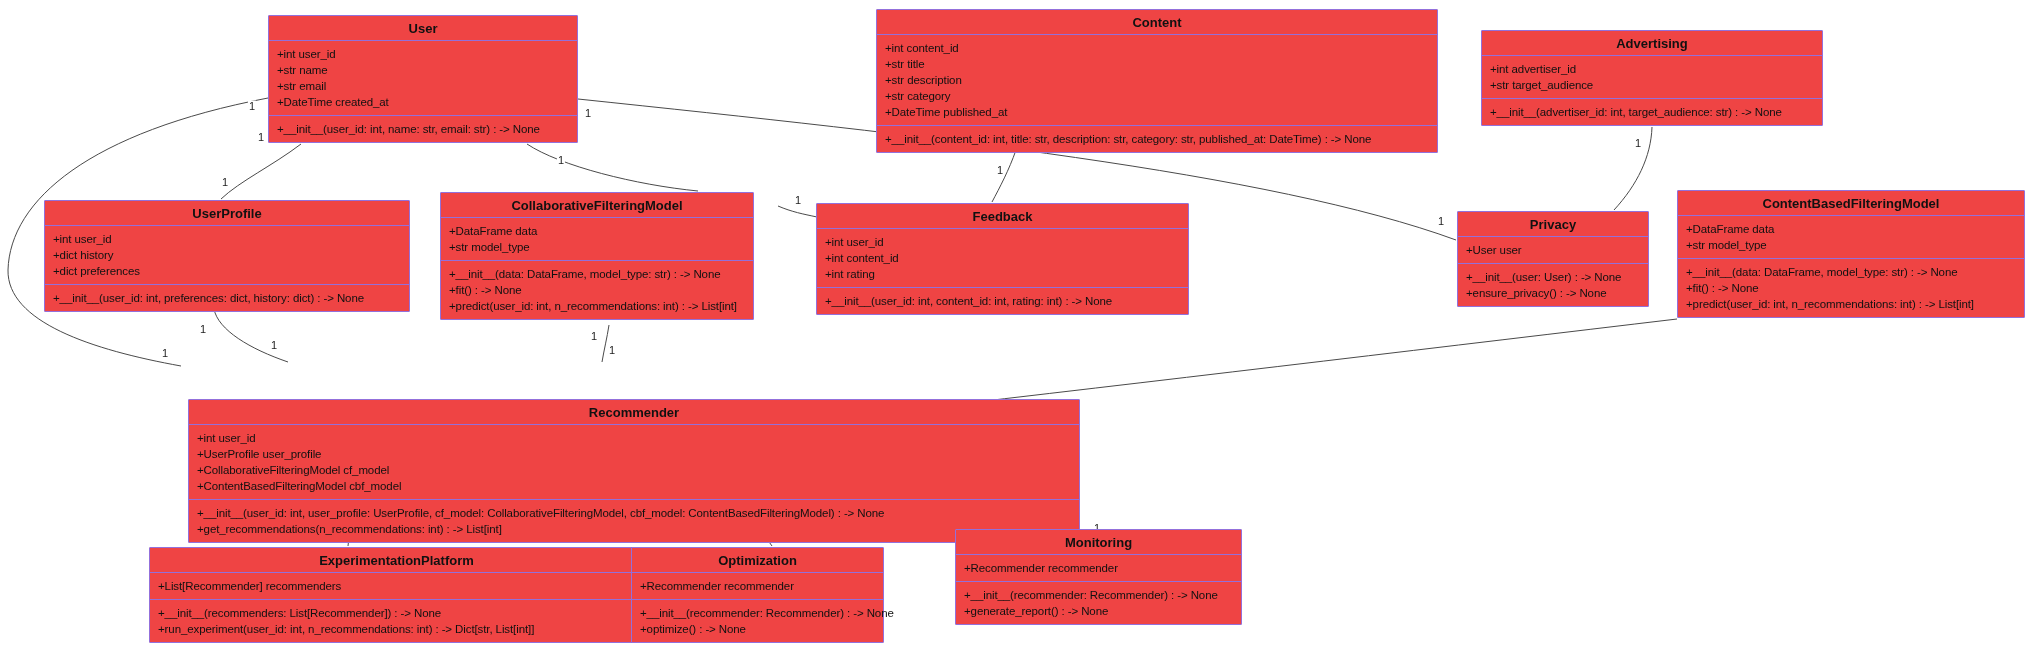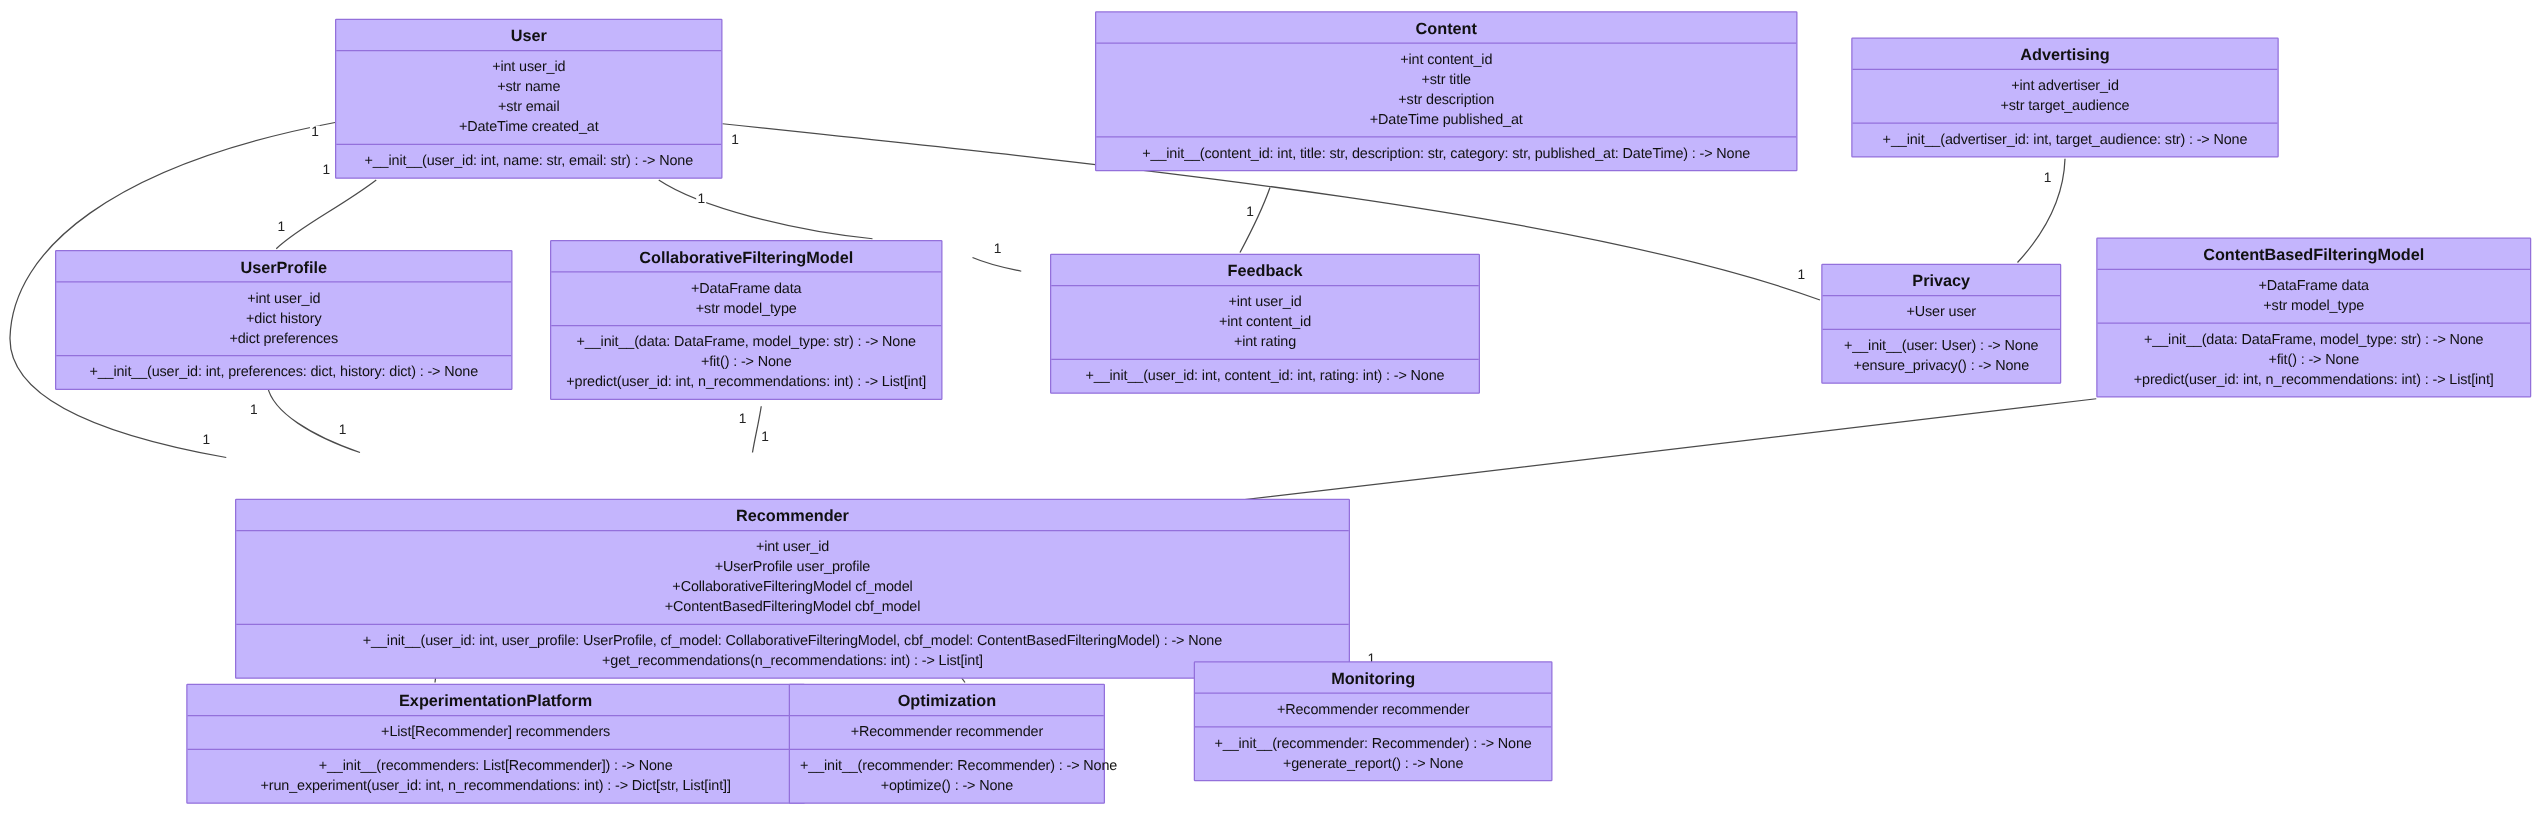--- a/index.html
+++ b/index.html
@@ -4,33 +4,33 @@
 <style>
   html,body{margin:0;padding:0;}
   body{
     width:2032px;height:650px;overflow:hidden;background:#ffffff;
     font-family:"Liberation Sans",sans-serif;position:relative;
   }
   #canvas{position:absolute;left:0;top:0;width:2032px;height:650px;}
   #edges{position:absolute;left:0;top:0;width:2032px;height:650px;}
   #edges path{fill:none;stroke:#4a4a4a;stroke-width:1px;}
   .uml-class{
-    position:absolute;background:#c4b5fd;border:1px solid #9370DB;
+    position:absolute;background:#ef4444;border:1px solid #9370DB;
     box-sizing:border-box;color:#111111;border-radius:1px;
   }
   .uml-title{
     font-weight:bold;text-align:center;font-size:13px;
     padding:5px 4px 4px 4px;border-bottom:1px solid #9370DB;white-space:nowrap;
   }
   .uml-section{
     padding:5px 8px;font-size:11.5px;line-height:16px;
     letter-spacing:-0.1px;white-space:nowrap;
   }
   .uml-methods{border-top:1px solid #9370DB;}
-  .uml-row{white-space:nowrap;text-align:center;}
+  .uml-row{white-space:nowrap;}
   .mult{
     position:absolute;font-size:11px;line-height:1;color:#222222;
     background:#ffffff;padding:0 1px;transform:translate(-50%,-50%);
   }
 </style>
 </head>
 <body>
 
 <div id="canvas">
   <svg id="edges" viewBox="0 0 2032 650" xmlns="http://www.w3.org/2000/svg">
@@ -80,20 +80,21 @@
       <div class="uml-section uml-methods">
         <div class="uml-row">+__init__(user_id: int, name: str, email: str) : -&gt; None</div>
       </div>
     </div>
     <div class="uml-class" style="left: 876px; top: 9px; width: 562px;">
       <div class="uml-title">Content</div>
       <div class="uml-section uml-attrs">
         <div class="uml-row">+int content_id</div>
         <div class="uml-row">+str title</div>
         <div class="uml-row">+str description</div>
+        <div class="uml-row">+str category</div>
         <div class="uml-row">+DateTime published_at</div>
       </div>
       <div class="uml-section uml-methods">
         <div class="uml-row">+__init__(content_id: int, title: str, description: str, category: str, published_at: DateTime) : -&gt; None</div>
       </div>
     </div>
     <div class="uml-class" style="left: 1481px; top: 30px; width: 342px;">
       <div class="uml-title">Advertising</div>
       <div class="uml-section uml-attrs">
         <div class="uml-row">+int advertiser_id</div>
@@ -119,21 +120,21 @@
       <div class="uml-section uml-attrs">
         <div class="uml-row">+DataFrame data</div>
         <div class="uml-row">+str model_type</div>
       </div>
       <div class="uml-section uml-methods">
         <div class="uml-row">+__init__(data: DataFrame, model_type: str) : -&gt; None</div>
         <div class="uml-row">+fit() : -&gt; None</div>
         <div class="uml-row">+predict(user_id: int, n_recommendations: int) : -&gt; List[int]</div>
       </div>
     </div>
-    <div class="uml-class" style="left: 840px; top: 203px; width: 344px;">
+    <div class="uml-class" style="left: 816px; top: 203px; width: 373px;">
       <div class="uml-title">Feedback</div>
       <div class="uml-section uml-attrs">
         <div class="uml-row">+int user_id</div>
         <div class="uml-row">+int content_id</div>
         <div class="uml-row">+int rating</div>
       </div>
       <div class="uml-section uml-methods">
         <div class="uml-row">+__init__(user_id: int, content_id: int, rating: int) : -&gt; None</div>
       </div>
     </div>

